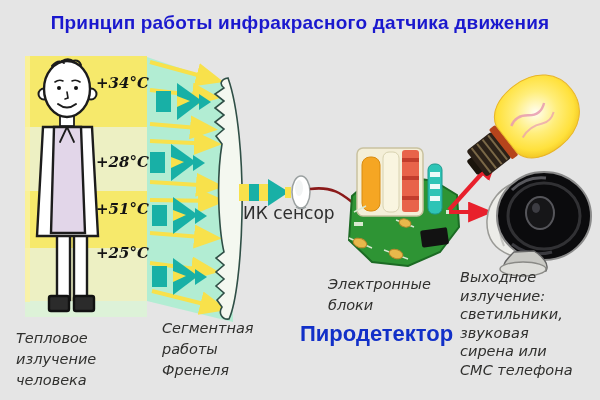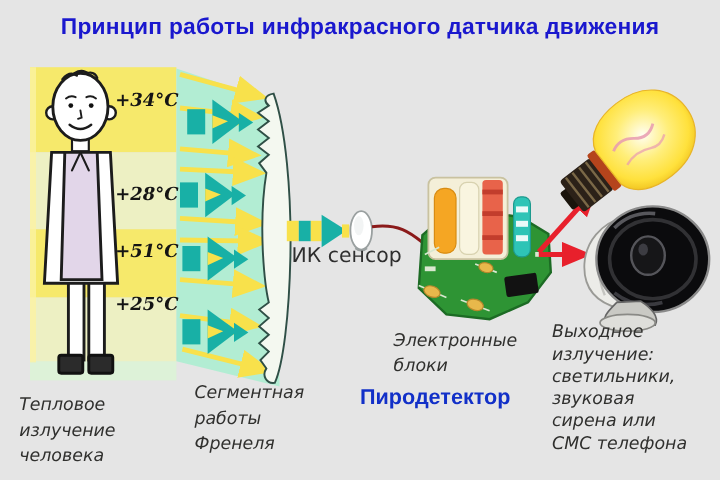--- a/index.html
+++ b/index.html
@@ -30,21 +30,21 @@
     font-style:italic;font-size:14.5px;color:#30302e;
     line-height:1.45;white-space:pre-line;
   }
   .sensor-label{
     position:absolute;left:243px;top:203px;
     font-size:17px;color:#2e2e2e;font-weight:500;
   }
   .pyro-label{
     position:absolute;left:300px;top:321px;
     font-family:"Liberation Sans", sans-serif;
-    font-weight:bold;font-size:18px;color:#1230c8;
+    font-weight:bold;font-size:22px;color:#1230c8;
   }
 </style>
 </head>
 <body>
 
 <div class="stage">
 
   <div class="title">Принцип работы инфракрасного датчика движения</div>
 
   <svg class="diagram-svg" width="600" height="400" viewBox="0 0 600 400">

